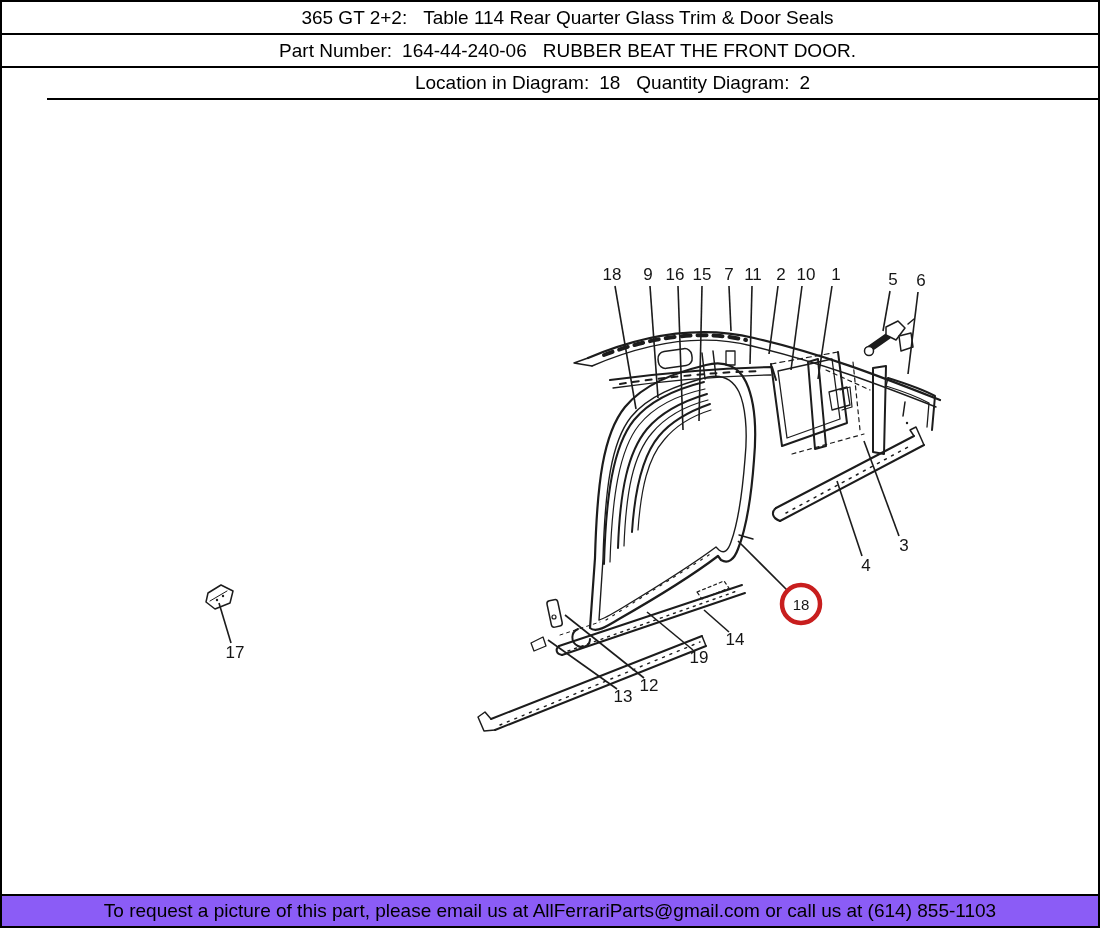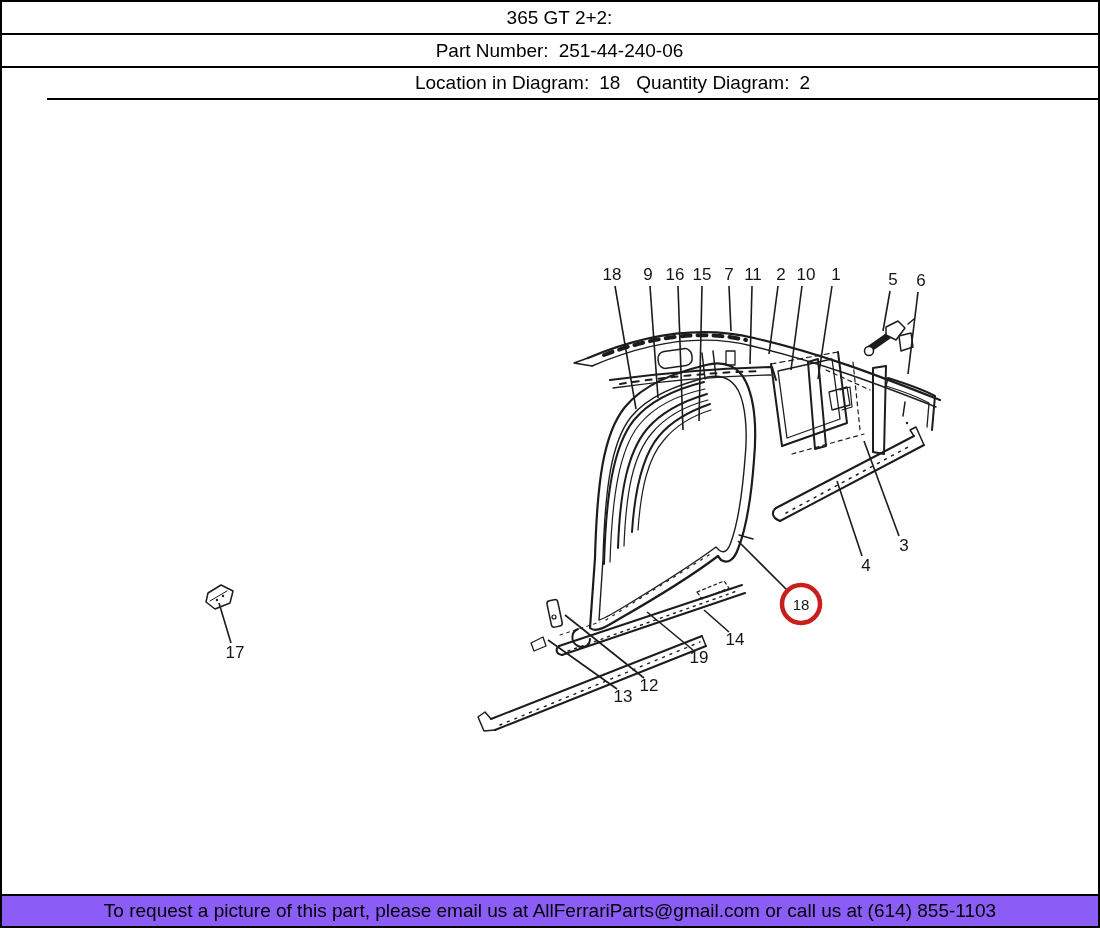--- a/index.html
+++ b/index.html
@@ -166,24 +166,24 @@
         <text x="697" y="661" text-anchor="middle" font-size="17" fill="#151515" font-family="&quot;Liberation Sans&quot;, sans-serif">19</text>
         <line x1="727" y1="630" x2="702" y2="608" stroke="#1c1c1c" stroke-width="1.6"></line>
         <text x="733" y="643" text-anchor="middle" font-size="17" fill="#151515" font-family="&quot;Liberation Sans&quot;, sans-serif">14</text>
         <line x1="786" y1="589" x2="736" y2="539" stroke="#1c1c1c" stroke-width="1.6"></line>
         <circle cx="799" cy="602" r="19" fill="none" stroke="#c81e1e" stroke-width="4.5"></circle>
         <text x="799" y="608" text-anchor="middle" font-size="15" fill="#151515" font-family="&quot;Liberation Sans&quot;, sans-serif">18</text>
       </g>
   </svg>
 
   <div class="hrow hrow-1">
-    <span>365 GT 2+2:</span><span class="gap"></span>
+    <span>365 GT 2+2:</span><span class="gap"></span><span>Table 114 Rear Quarter Glass Trim &amp; Door Seals</span>
   </div>
   <div class="hrow hrow-2">
-    <span>Part Number:</span><span class="gap-sm"></span><span>251-44-240-06</span><span class="gap"></span>
+    <span>Part Number:</span><span class="gap-sm"></span><span>164-44-240-06</span><span class="gap"></span><span>RUBBER BEAT THE FRONT DOOR.</span>
   </div>
   <div class="hrow hrow-3">
     <span>Location in Diagram:</span><span class="gap-sm"></span><span>18</span><span class="gap"></span><span>Quantity Diagram:</span><span class="gap-sm"></span><span>2</span>
   </div>
 
   <div class="frow">
     <span>To request a picture of this part, please email us at AllFerrariParts@gmail.com or call us at (614) 855-1103</span>
   </div>
 
 </div>

